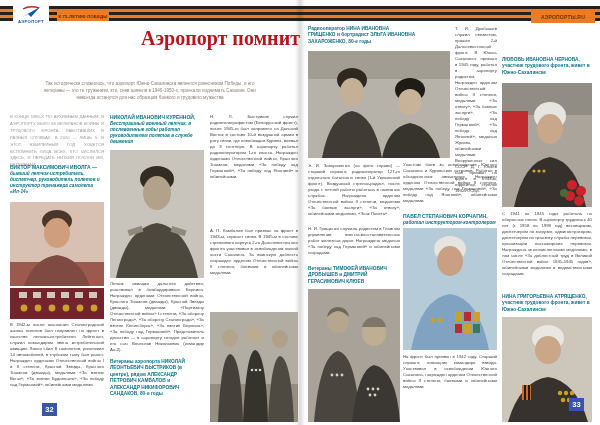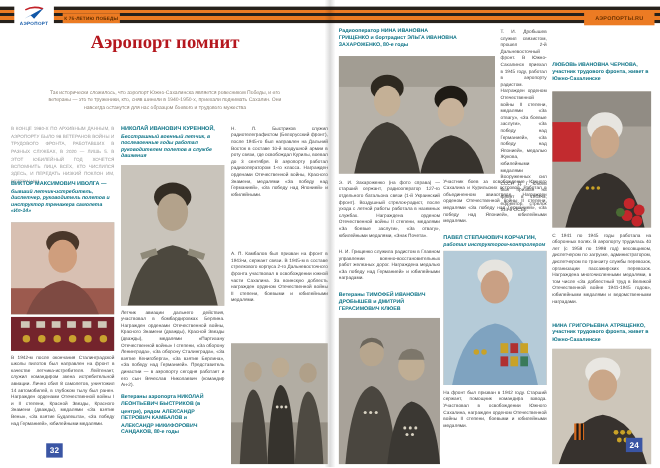--- a/index.html
+++ b/index.html
@@ -10,22 +10,22 @@
     background:linear-gradient(180deg,#26211c 0 3px,#ec7b23 3px 6px,#26211c 6px 9px,#ec7b23 9px 12px,#26211c 12px 15px);}
   .gutter{left:295px;top:0;width:10px;height:425px;
     background:linear-gradient(90deg,rgba(0,0,0,0) 0,rgba(0,0,0,.14) 50%,rgba(0,0,0,0) 100%);}
   .logo-box{left:13px;top:1px;width:36px;height:24px;background:#fff;border-radius:3px;
     display:flex;flex-direction:column;align-items:center;justify-content:flex-end;padding-bottom:1px;box-sizing:border-box;}
   .logo-text{font-size:4.2px;font-weight:bold;color:#1258a8;letter-spacing:.3px;}
   .tag{background:#ec7b23;color:#5c2d00;font-weight:bold;display:flex;align-items:center;justify-content:center;
     letter-spacing:.2px;}
   .tag-left{left:57px;top:12px;width:52px;height:9px;font-size:4.2px;}
   .tag-right{left:531px;top:10px;width:64px;height:13px;font-size:5px;color:#6e3300;}
-  .title{left:0;top:27px;width:300px;text-align:center;font-family:"Liberation Serif",serif;
-    font-weight:700;color:#b5171e;font-size:17px;line-height:23px;}
+  .title{left:0;top:27px;width:300px;text-align:right;font-family:"Liberation Serif",serif;
+    font-weight:700;color:#b5171e;font-size:20px;line-height:23px;}
   .lead{left:38px;top:80px;width:224px;text-align:center;font-size:4.6px;line-height:7.2px;color:#8b8074;}
   .intro-txt{color:#9b9b9b;font-size:4.2px;line-height:6.9px;text-align:justify;text-transform:uppercase;}
   .teal-name{color:#0d7386;font-weight:bold;font-size:5px;line-height:6.5px;}
   .teal-role{color:#0d7386;font-style:italic;font-weight:600;font-size:4.7px;line-height:6.2px;}
   .body-txt{color:#3f3f3f;font-size:4.3px;line-height:6px;text-align:justify;}
   .caption{color:#0d7386;font-weight:bold;font-size:4.8px;line-height:6.4px;}
   .caption .role{font-weight:600;}
   .pagenum{background:#3a55a4;color:#fff;font-size:7.5px;font-weight:bold;width:15px;height:13px;
     display:flex;align-items:center;justify-content:center;}
   .photo{overflow:hidden;background:#c5c1b8;}
@@ -236,15 +236,15 @@
       <rect x="26" y="68" width="2" height="15" fill="#1d1a17"></rect>
       <g fill="#c9a227">
           <circle cx="58" cy="76" r="2.2"></circle>
           <circle cx="64" cy="76" r="2.2"></circle>
           <circle cx="70" cy="76" r="2.2"></circle>
           <circle cx="61" cy="83" r="2.2"></circle>
           <circle cx="67" cy="83" r="2.2"></circle>
         </g>
     </svg>
   </div>
-  <div class="abs pagenum" style="left:569px;top:398px;">24</div>
+  <div class="abs pagenum" style="left:569px;top:398px;">33</div>
 
 </div>
 
 </body></html>

